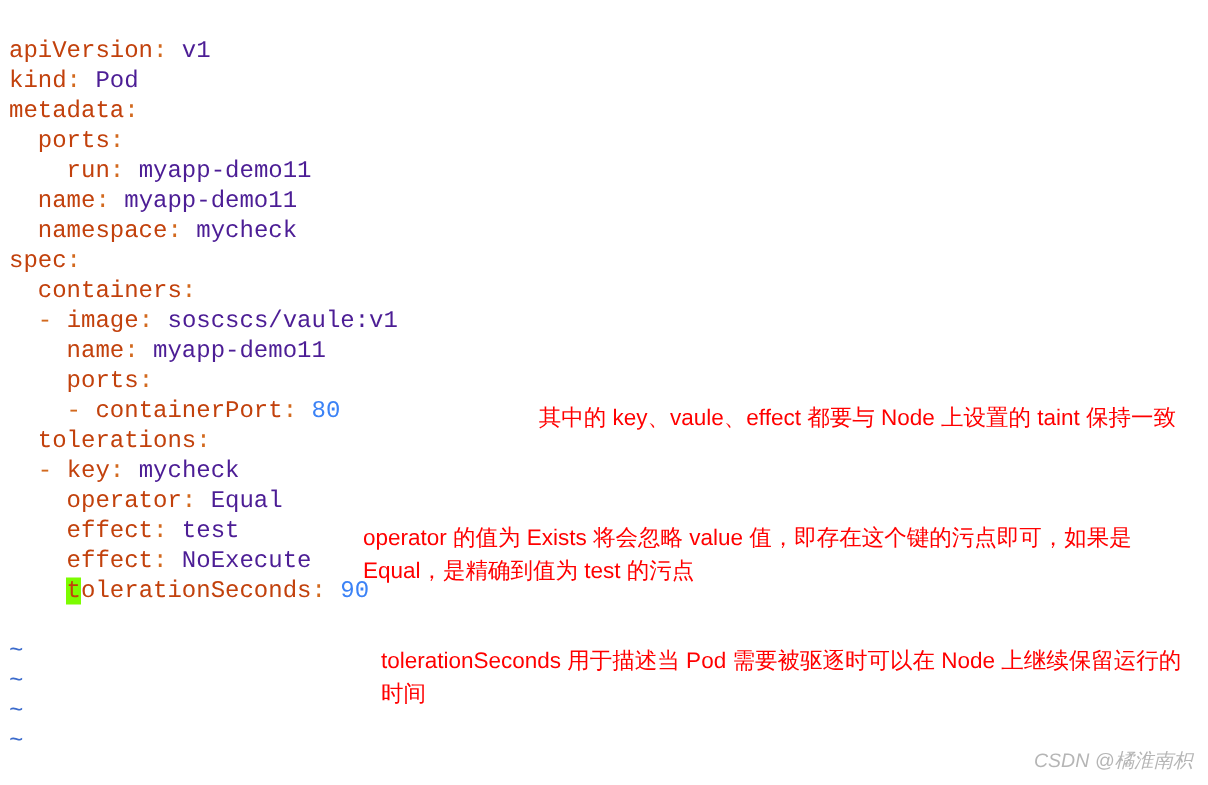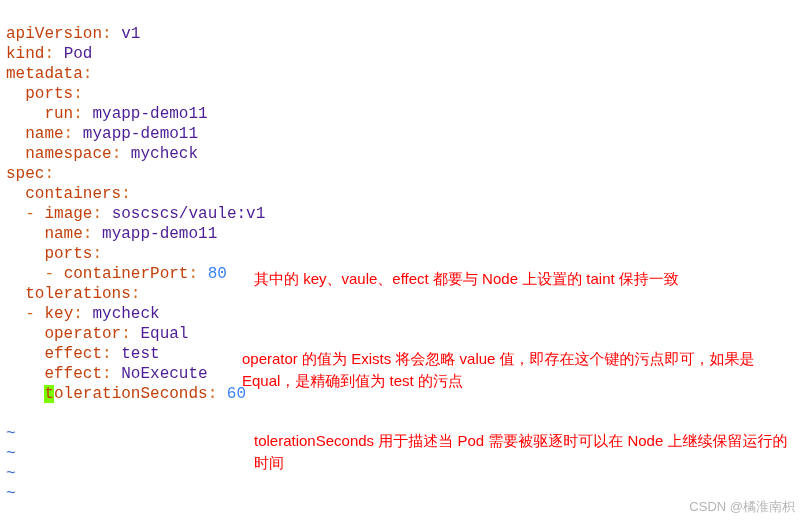--- a/index.html
+++ b/index.html
@@ -24,30 +24,31 @@
     .k-dash { color: #D2691E; }
     .tilde { color: #3B6BCC; }
     .cursor-bg { background: #7CFC00; }
     .annotation {
       position: absolute;
       color: #FF0000;
       font-family: "Microsoft YaHei", "PingFang SC", Arial, sans-serif;
       font-size: 15px;
       line-height: 22px;
     }
-    .ann1 { left: 254px; top: 268px; width: 530px; }
+    .ann1 { left: 254px; top: 268px; width: 530px; text-align: right; }
     .ann2 { left: 242px; top: 348px; width: 542px; }
     .ann3 { left: 254px; top: 430px; width: 540px; }
     .watermark {
       position: absolute;
       right: 10px;
       bottom: 6px;
       color: rgba(120,120,120,0.55);
       font-family: Arial, sans-serif;
       font-size: 13px;
+      font-style: italic;
     }
   </style>
 </head>
 <body>
 
 <div class="code-area">
 <span><span class="k-key">apiVersion</span><span class="k-colon">:</span> <span class="k-val">v1</span></span>
 <span><span class="k-key">kind</span><span class="k-colon">:</span> <span class="k-val">Pod</span></span>
 <span><span class="k-key">metadata</span><span class="k-colon">:</span></span>
 <span>  <span class="k-key">ports</span><span class="k-colon">:</span></span>
@@ -58,21 +59,21 @@
 <span>  <span class="k-key">containers</span><span class="k-colon">:</span></span>
 <span>  <span class="k-dash">-</span> <span class="k-key">image</span><span class="k-colon">:</span> <span class="k-val">soscscs/vaule:v1</span></span>
 <span>    <span class="k-key">name</span><span class="k-colon">:</span> <span class="k-val">myapp-demo11</span></span>
 <span>    <span class="k-key">ports</span><span class="k-colon">:</span></span>
 <span>    <span class="k-dash">-</span> <span class="k-key">containerPort</span><span class="k-colon">:</span> <span class="k-num">80</span></span>
 <span>  <span class="k-key">tolerations</span><span class="k-colon">:</span></span>
 <span>  <span class="k-dash">-</span> <span class="k-key">key</span><span class="k-colon">:</span> <span class="k-val">mycheck</span></span>
 <span>    <span class="k-key">operator</span><span class="k-colon">:</span> <span class="k-val">Equal</span></span>
 <span>    <span class="k-key">effect</span><span class="k-colon">:</span> <span class="k-val">test</span></span>
 <span>    <span class="k-key">effect</span><span class="k-colon">:</span> <span class="k-val">NoExecute</span></span>
-<span>    <span class="k-key"><span class="cursor-bg">t</span><span>olerationSeconds</span></span><span class="k-colon">:</span> <span class="k-num">60</span></span>
+<span>    <span class="k-key"><span class="cursor-bg">t</span><span>olerationSeconds</span></span><span class="k-colon">:</span> <span class="k-num">90</span></span>
 
 <span class="tilde">~</span>
 <span class="tilde">~</span>
 <span class="tilde">~</span>
 <span class="tilde">~</span>
 </div>
 
 <div class="annotation ann1">其中的 key、vaule、effect 都要与 Node 上设置的 taint 保持一致</div>
 <div class="annotation ann2">operator 的值为 Exists 将会忽略 value 值，即存在这个键的污点即可，如果是Equal，是精确到值为 test 的污点</div>
 <div class="annotation ann3">tolerationSeconds 用于描述当 Pod 需要被驱逐时可以在 Node 上继续保留运行的时间</div>

